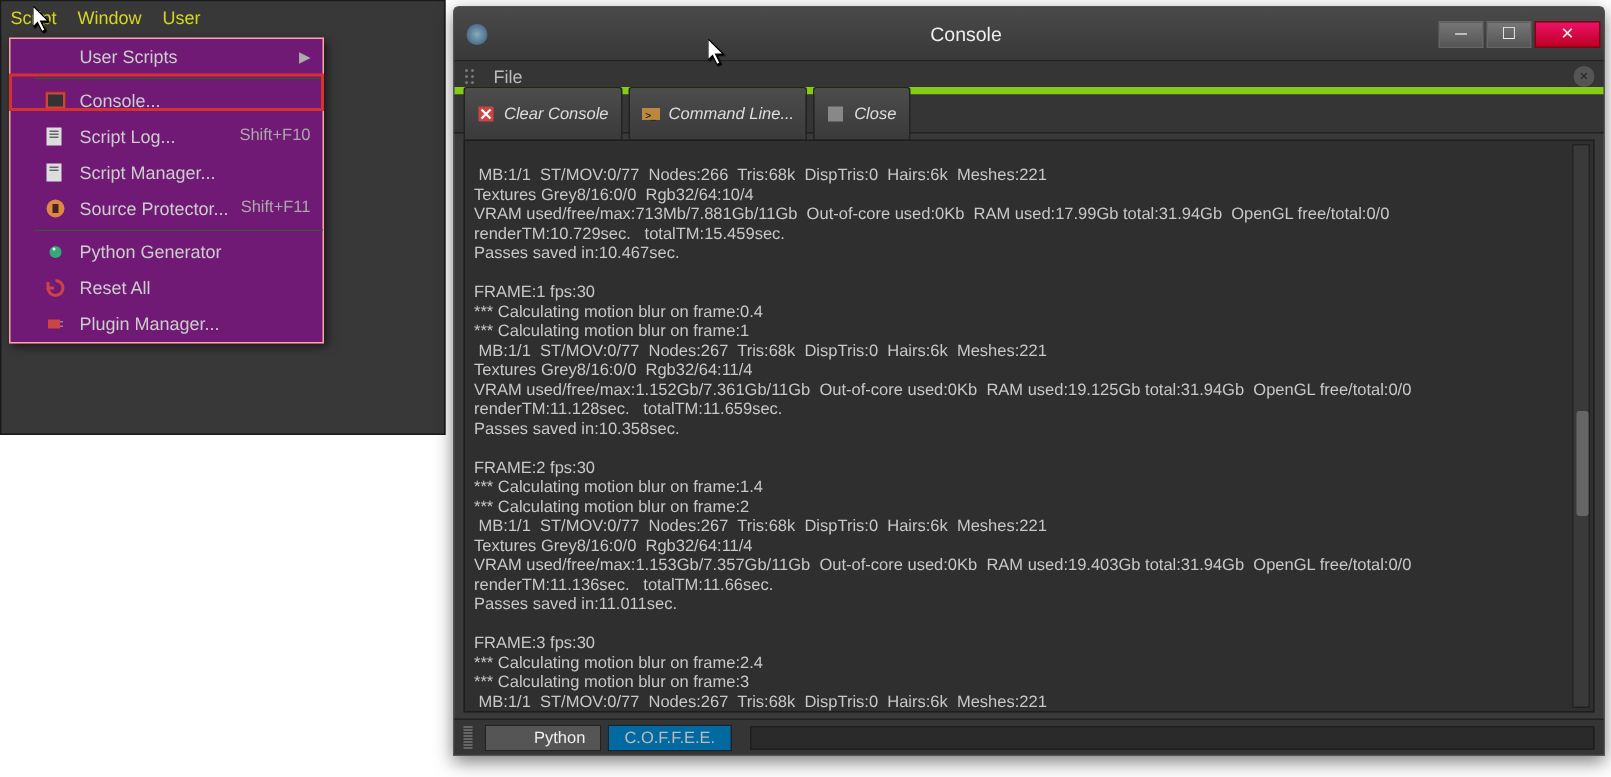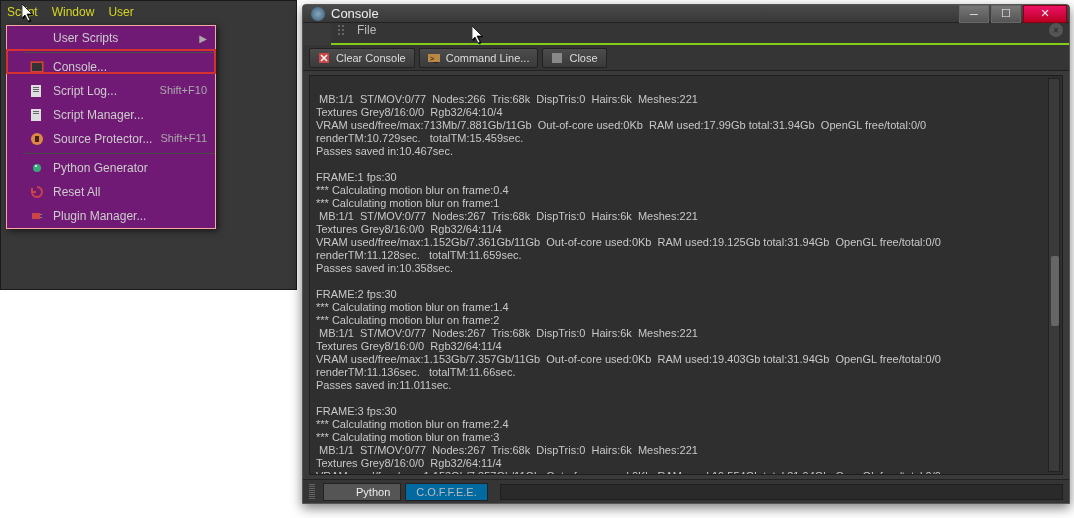--- a/index.html
+++ b/index.html
@@ -78,78 +78,79 @@
     width: 768px;
     height: 500px;
     background: #3a3a3a;
     border: 1px solid #555;
     border-radius: 4px 4px 0 0;
     box-shadow: 0 4px 12px rgba(0,0,0,0.5);
     display: flex;
     flex-direction: column;
   }
   .titlebar {
-    height: 18px;
+    height: 36px;
     background: linear-gradient(#4a4a4a, #383838);
     display: flex;
     align-items: center;
     padding: 0 2px 0 8px;
     color: #eee;
     border-bottom: 1px solid #222;
+    text-align: center;
   }
   .titlebar .ti { width:14px;height:14px;margin-right:6px;border-radius:50%;background:radial-gradient(#8ab,#357);}
   .titlebar .title-text { flex: 1; font-size: 13px; }
   .winbtn {
     width: 30px; height: 18px;
     margin-left: 2px;
     display: inline-flex;
     align-items: center;
     justify-content: center;
     font-size: 11px;
     border: 1px solid #666;
     background: linear-gradient(#777,#555);
     color: #eee;
     cursor: default;
   }
   .winbtn.close { background: linear-gradient(#e16,#b02); width: 44px; border-color:#801; }
   
   .toolbar {
     height: 22px;
     background: #353535;
-    border-bottom: 2px solid #84cc16;
-    display: flex;
-    align-items: flex-start;
+    border-bottom: 5px solid #84cc16;
+    display: flex;
+    align-items: flex-end;
     padding: 0 6px;
     color: #bbb;
-    margin-left: 28px;
   }
   .toolbar .ti2 {width:14px;height:14px;margin-right:6px;}
   .toolbar .xbtn { margin-left:auto; width:14px;height:14px;border-radius:50%;background:#555;color:#222;font-size:10px;display:flex;align-items:center;justify-content:center;}
   
   .button-row {
     height: 26px;
     background: #353535;
     display: flex;
     align-items: center;
     padding: 2px 6px;
     gap: 4px;
     border-bottom: 1px solid #222;
   }
   .btn {
-    height: 20px;
+    height: 36px;
     padding: 0 8px;
     background: linear-gradient(#4c4c4c,#3a3a3a);
     border: 1px solid #222;
     border-radius: 2px;
     color: #ddd;
     font-size: 11px;
     display: inline-flex;
     align-items: center;
     gap: 6px;
     cursor: default;
+    font-style: italic;
   }
   .btn .bi { width:12px;height:12px; }
   
   .console-body {
     flex: 1;
     background: #2f2f2f;
     border: 1px solid #1e1e1e;
     margin: 4px 6px;
     padding: 17px 6px;
     color: #c8c8c8;

